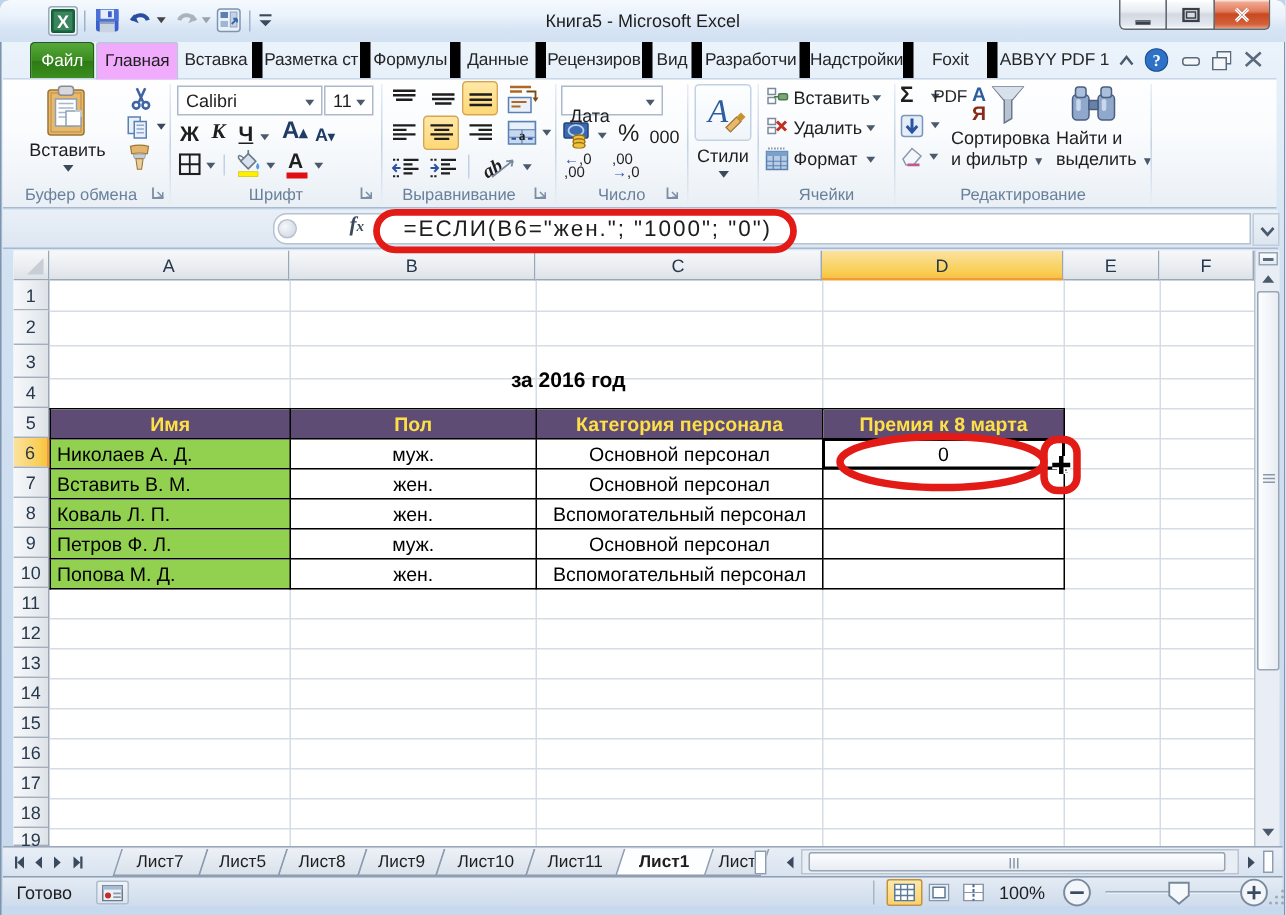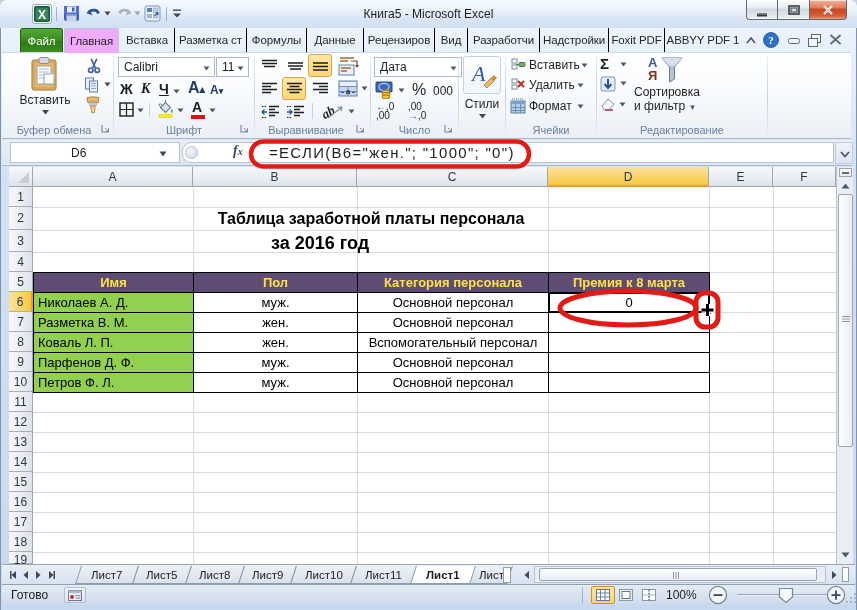--- a/index.html
+++ b/index.html
@@ -28,21 +28,21 @@
   background:linear-gradient(180deg,#f4b49e 0%,#e17a5c 40%,#c8491f 50%,#d4603b 85%,#e8a07e 100%);
   box-shadow:inset 0 1px 0 rgba(255,255,255,0.6); }
 .wbtn svg { position:absolute; left:50%; top:50%; transform:translate(-50%,-50%); }
 
 
 #qat { position:absolute; left:16px; top:2px; height:22px; }
 
 
 #tabrow { position:absolute; left:0; top:28px; width:857px; height:24px; z-index:5; }
 .rtab { position:absolute; top:0; height:24px; line-height:25px; text-align:center; font-size:11.5px; color:#262626; letter-spacing:-0.1px; }
-.rtab.sep { border-right:1px solid #000000; }
+.rtab.sep { border-right:7px solid #000000; }
 #tab-file { background:linear-gradient(180deg,#54A838 0%,#3A8B1F 50%,#2E7A16 51%,#3B8E1E 100%);
   color:#fff; border-radius:3px 3px 0 0; border:1px solid #1F6311; border-bottom:none; }
 #tab-active { background:#f0abfc; border:1px solid #B8C7D9; border-bottom:none; border-radius:2px 2px 0 0; color:#1e1e1e; height:25px; z-index:5; }
 
 
 #ribbon { position:absolute; left:2px; top:52px; width:849px; height:87px;
   background:linear-gradient(180deg,#FEFEFF 0%,#FAFCFE 40%,#F1F5F9 75%,#E9EFF5 100%);
   border-top:1px solid #C9D8E8; border-bottom:1px solid #A9BACE; }
 .rgroup { position:absolute; top:0; height:86px; }
 .rgroup .glabel { position:absolute; bottom:3px; left:0; width:100%; text-align:center;
@@ -360,21 +360,21 @@
       </svg>
     <div class="glabel" style="width:100px;">Выравнивание</div>
     <svg class="launcher" style="left:99px;" viewBox="0 0 12 12">
         <path d="M2 2 L2 9 L9 9" stroke="#7C8EA4" fill="none" stroke-width="1.2"></path>
         <path d="M5 5 L8.5 8.5 M8.5 5.2 L8.5 8.5 L5.2 8.5" stroke="#7C8EA4" fill="none"></path>
       </svg>
   </div>
   <div class="gsep" style="left:368px;"></div>
 
   <div class="rgroup" style="left:370px;width:85px;">
-    <div class="combo" style="left:2px;top:4px;width:88px;padding:2px 0 0 5px;">Дата
+    <div class="combo" style="left:2px;top:4px;width:68px;padding:12px 0 0 5px;">Дата
       <svg class="arr" width="7" height="5" viewBox="0 0 7 5">
           <path d="M0.5 0.5 L6.5 0.5 L3.5 4.5 Z" fill="#4A5A6C"></path>
         </svg></div>
 
     <svg class="abs" style="left:3px;top:28px" width="20" height="18" viewBox="0 0 20 18">
       <rect x="1" y="1" width="16" height="10" rx="1" fill="#3A6AB4" stroke="#24437A"></rect>
       <ellipse cx="9" cy="6" rx="5" ry="3.6" fill="none" stroke="#BCD0EC" stroke-width="1.2"></ellipse>
       <ellipse cx="11" cy="11" rx="4" ry="2" fill="#F0C040" stroke="#9A7310"></ellipse>
       <ellipse cx="11" cy="13.5" rx="4" ry="2" fill="#F0C040" stroke="#9A7310"></ellipse>
       <ellipse cx="11" cy="16" rx="4" ry="2" fill="#F0C040" stroke="#9A7310"></ellipse>
@@ -466,31 +466,37 @@
     <div class="abs" style="left:36px;top:2px;width:64px;height:62px;">
       <div class="abs" style="left:14px;top:0px;font-size:13px;font-weight:bold;color:#2E5C9E;">А</div>
       <div class="abs" style="left:14px;top:13px;font-size:13px;font-weight:bold;color:#8A2A1A;">Я</div>
       <svg class="abs" style="left:27px;top:2px" width="22" height="26" viewBox="0 0 22 26">
         <path d="M1 1 L21 1 L13.5 10 L13.5 22 L8.5 25 L8.5 10 Z" fill="#B8C4D2" stroke="#6A7A8C"></path>
         <path d="M1 1 L21 1 L14 9 L8 9 Z" fill="#D8E0EA"></path>
       </svg>
       <div class="abs" style="left:0px;top:30px;width:72px;font-size:12px;color:#1e1e1e;line-height:14px;white-space:nowrap;">Сортировка<br>и фильтр <span style="font-size:8px;color:#4A5A6C;">▼</span></div>
     </div>
 
+    <div class="abs" style="left:104px;top:2px;width:62px;height:62px;">
+      <svg class="abs" style="left:10px;top:0px" width="34" height="28" viewBox="0 0 34 28">
+        <rect x="3" y="8" width="11" height="17" rx="3" fill="#8FA8CC" stroke="#4A5E80"></rect>
+        <rect x="20" y="8" width="11" height="17" rx="3" fill="#8FA8CC" stroke="#4A5E80"></rect>
+        <rect x="5" y="3" width="7" height="7" rx="2" fill="#AABFDC" stroke="#4A5E80"></rect>
+        <rect x="22" y="3" width="7" height="7" rx="2" fill="#AABFDC" stroke="#4A5E80"></rect>
+        <rect x="14" y="12" width="6" height="6" fill="#6A82A8" stroke="#4A5E80"></rect>
+        <rect x="5.5" y="11" width="3" height="8" rx="1.5" fill="#C8D8EC"></rect>
+        <rect x="22.5" y="11" width="3" height="8" rx="1.5" fill="#C8D8EC"></rect>
+      </svg>
+      <div class="abs" style="left:2px;top:30px;width:72px;font-size:12px;color:#1e1e1e;line-height:14px;white-space:nowrap;">Найти и<br>выделить <span style="font-size:8px;color:#4A5A6C;">▼</span></div>
+    </div>
     <div class="glabel">Редактирование</div>
   </div>
   <div class="gsep" style="left:765px;"></div>
 </div>
 <div id="fbar">
-  <div id="namebox">
-    <div class="abs" style="left:60px;top:3px;">D6</div>
-    <svg class="abs" style="left:148px;top:8px" width="8" height="6" viewBox="0 0 8 6">
-        <path d="M0.5 0.5 L7.5 0.5 L4 5.5 Z" fill="#3A4A5C"></path>
-      </svg>
-  </div>
   <div id="fxzone">
     <div class="abs" style="left:2px;top:3px;width:13px;height:13px;border-radius:50%;background:radial-gradient(circle at 4px 4px,#F5F8FB,#CBD4DF);border:1px solid #B6C1CE;"></div>
   </div>
   <div class="abs" style="left:231px;top:3px;font-size:14px;font-style:italic;font-family:'Liberation Serif',serif;color:#3A4A5C;font-weight:bold;">f<span style="font-size:10px;">x</span></div>
   <div id="fxtext" style="left:267px;font-size:15px;letter-spacing:1.3px;top:4px;">=ЕСЛИ(B6="жен."; "1000"; "0")</div>
 
   <div class="abs" style="left:833px;top:2px;width:18px;height:22px;background:linear-gradient(180deg,#EDF2F8,#DCE5F0);border:1px solid #C0CCDA;">
     <svg style="position:absolute;left:4px;top:8px" width="10" height="7" viewBox="0 0 10 7">
         <path d="M1 1 L5 5.5 L9 1" stroke="#4A5A6C" stroke-width="1.8" fill="none"></path>
       </svg>
@@ -552,59 +558,58 @@
   <div class="gline-h" style="top:225px;width:803px;"></div>
   <div class="gline-h" style="top:245px;width:803px;"></div>
   <div class="gline-h" style="top:265px;width:803px;"></div>
   <div class="gline-h" style="top:285px;width:803px;"></div>
   <div class="gline-h" style="top:305px;width:803px;"></div>
   <div class="gline-h" style="top:325px;width:803px;"></div>
   <div class="gline-h" style="top:345px;width:803px;"></div>
   <div class="gline-h" style="top:365px;width:803px;"></div>
   <div class="gline-h" style="top:385px;width:803px;"></div>
 
-  <div class="cell" style="left:192px;top:43px;width:340px;text-align:center;font-weight:bold;font-size:16px;">Таблица заработной платы персонала</div>
-  <div class="cell" style="left:262px;top:66px;width:146px;text-align:left;font-weight:bold;font-size:18px;">за 2016 год</div>
+  <div class="cell" style="left:262px;top:78px;width:146px;text-align:right;font-weight:bold;font-size:14px;">за 2016 год</div>
 
   <table id="tbl" style="position:absolute;left:24px;top:105px;border-collapse:collapse;table-layout:fixed;">
     <tbody>
         <tr style="height:20px;font-weight:bold;">
       <td style="width:160px;">Имя</td>
           <td style="width:164px;">Пол</td>
           <td style="width:191px;">Категория персонала</td>
           <td style="width:161px;">Премия к 8 марта</td>
     </tr>
     <tr>
           <td class="nm">Николаев А. Д.</td>
           <td>муж.</td>
           <td>Основной персонал</td>
           <td id="d6">0</td>
         </tr>
     <tr>
-          <td class="nm">Разметка В. М.</td>
+          <td class="nm">Вставить В. М.</td>
           <td>жен.</td>
           <td>Основной персонал</td>
           <td></td>
         </tr>
     <tr>
           <td class="nm">Коваль Л. П.</td>
           <td>жен.</td>
           <td>Вспомогательный персонал</td>
           <td></td>
         </tr>
     <tr>
-          <td class="nm">Парфенов Д. Ф.</td>
+          <td class="nm">Петров Ф. Л.</td>
           <td>муж.</td>
           <td>Основной персонал</td>
           <td></td>
         </tr>
     <tr>
-          <td class="nm">Петров Ф. Л.</td>
-          <td>муж.</td>
-          <td>Основной персонал</td>
+          <td class="nm">Попова М. Д.</td>
+          <td>жен.</td>
+          <td>Вспомогательный персонал</td>
           <td></td>
         </tr>
   </tbody>
     </table>
 
   <div class="abs" style="left:539px;top:125px;width:162px;height:21px;border:2px solid #000;"></div>
   <div class="abs" style="left:698px;top:143px;width:5px;height:5px;background:#000;border:1px solid #fff;"></div>
 
   <svg class="abs" style="left:521px;top:118px" width="200" height="70" viewBox="0 0 200 70">
     <ellipse cx="98" cy="23" rx="68" ry="17" fill="none" stroke="#E31B17" stroke-width="5"></ellipse>

